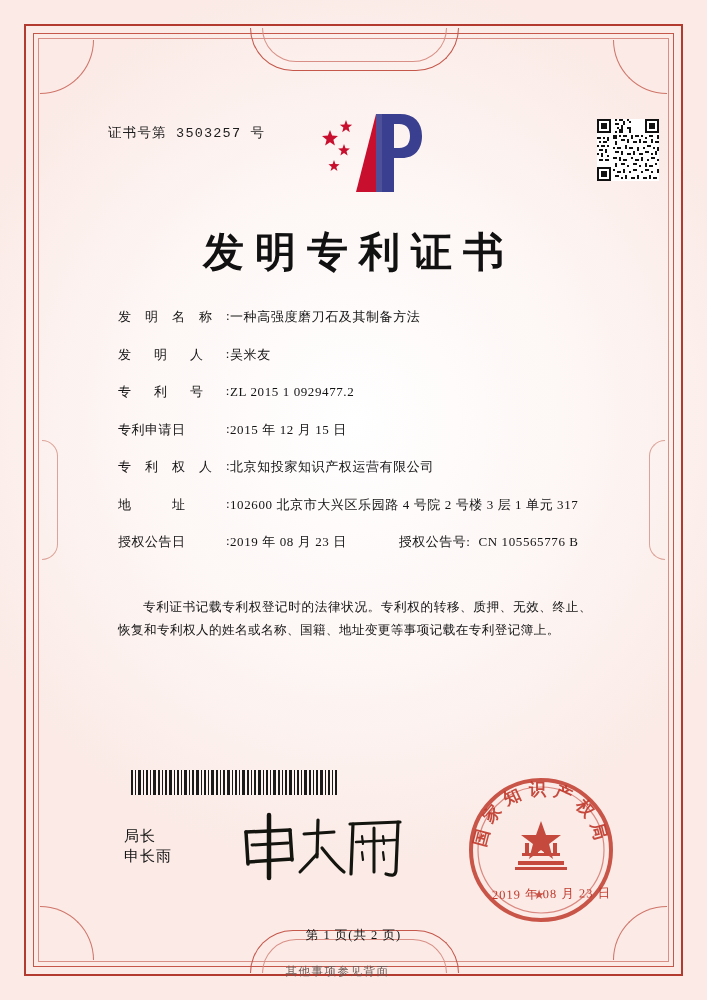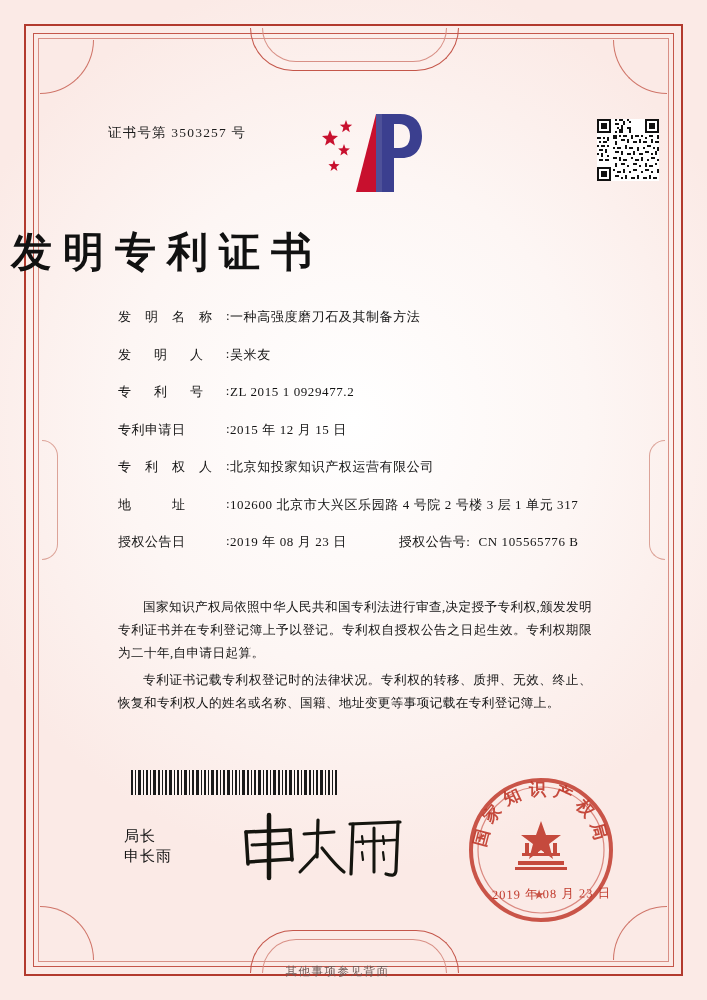--- a/index.html
+++ b/index.html
@@ -114,20 +114,21 @@
   .side-dec.r { left: 649px; top: 440px; border-right: none; border-radius: 40px 0 0 40px; }
 
   
   .cert-number {
     position: absolute;
     left: 108px; top: 124px;
     font-size: 13.5px;
     letter-spacing: 1.2px;
     color: #1d1d1d;
     white-space: nowrap;
+    font-family: Liberation Mono, monospace;
   }
 
   
   .emblem {
     position: absolute;
     left: 320px; top: 108px;
     width: 104px; height: 90px;
   }
 
   
@@ -136,21 +137,21 @@
     left: 597px; top: 119px;
     width: 62px; height: 62px;
     background: #fff;
   }
 
   
   .title {
     position: absolute;
     left: 0; top: 225px;
     width: 707px;
-    text-align: left;
+    text-align: center;
     font-size: 41px;
     font-weight: bold;
     letter-spacing: 11px;
     color: #111;
     text-indent: 11px;
     font-family: "DejaVu Serif", "Liberation Serif", serif;
   }
 
   
   .fields {
@@ -489,21 +490,20 @@
           <span>:</span>
       </div>
       <div class="field-value">2019 年 08 月 23 日</div>
       <div class="field-inline-label">授权公告号:</div>
       <div class="field-inline-value">CN 105565776 B</div>
     </div>
 
   </div>
 
   <div class="paragraphs">
-    <p>国家知识产权局依照中华人民共和国专利法进行审查,决定授予专利权,颁发发明专利证书并在专利登记簿上予以登记。专利权自授权公告之日起生效。专利权期限为二十年,自申请日起算。</p>
     <p>专利证书记载专利权登记时的法律状况。专利权的转移、质押、无效、终止、恢复和专利权人的姓名或名称、国籍、地址变更等事项记载在专利登记簿上。</p>
   </div>
 
   <div class="barcode">
     <svg width="206" height="25" viewBox="0 0 206 25" shape-rendering="crispEdges">
       <rect width="206" height="25" fill="#fdf4f1"></rect>
       <g fill="#1a1a1a">
         <rect x="0" y="0" width="2" height="25"></rect>
           <rect x="4" y="0" width="1" height="25"></rect>
         <rect x="7" y="0" width="3" height="25"></rect>
@@ -618,15 +618,16 @@
         <rect x="87" y="68" width="4" height="11"></rect>
         <rect x="49" y="92" width="52" height="3"></rect>
       </g>
       <text font-family="'DejaVu Serif', serif" font-size="13" fill="#c0392b" opacity="0.85">
         <textPath href="#sealArcBottom" startOffset="50%" text-anchor="middle" letter-spacing="4">★</textPath>
       </text>
     </svg>
   </div>
   <div class="seal-date">2019 年 08 月 23 日</div>
 
+  <div class="page-indicator">第 1 页(共 2 页)</div>
   <div class="footnote">其他事项参见背面</div>
 
 </div>
 
 </body></html>

